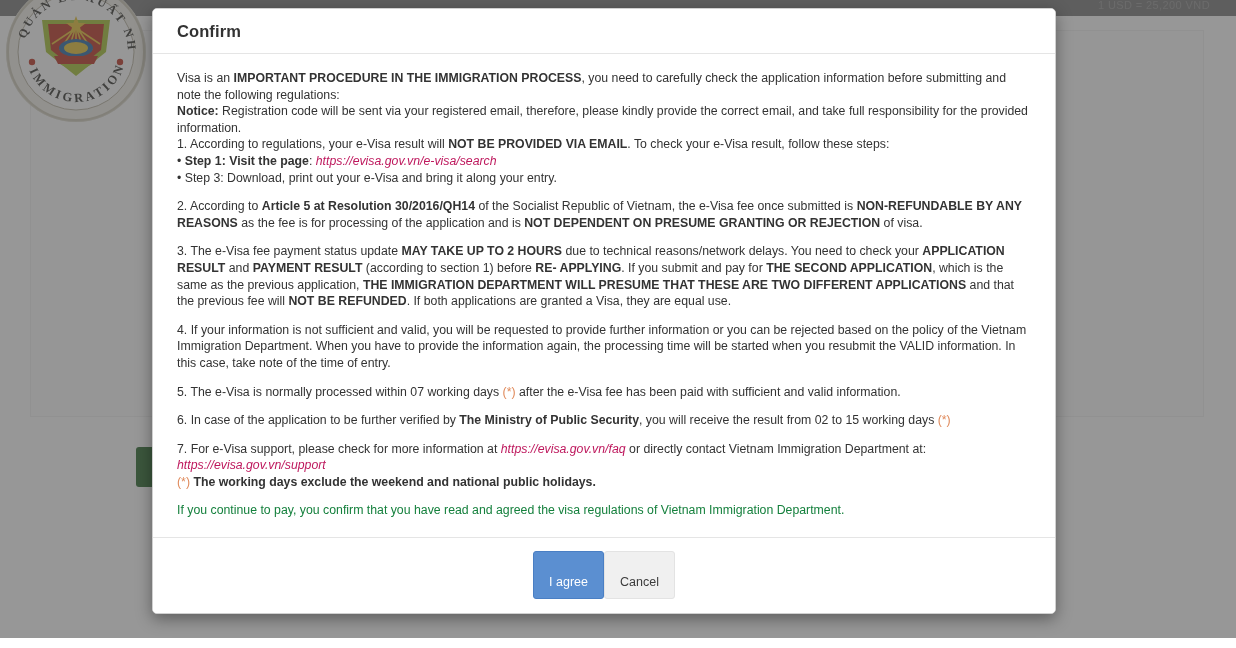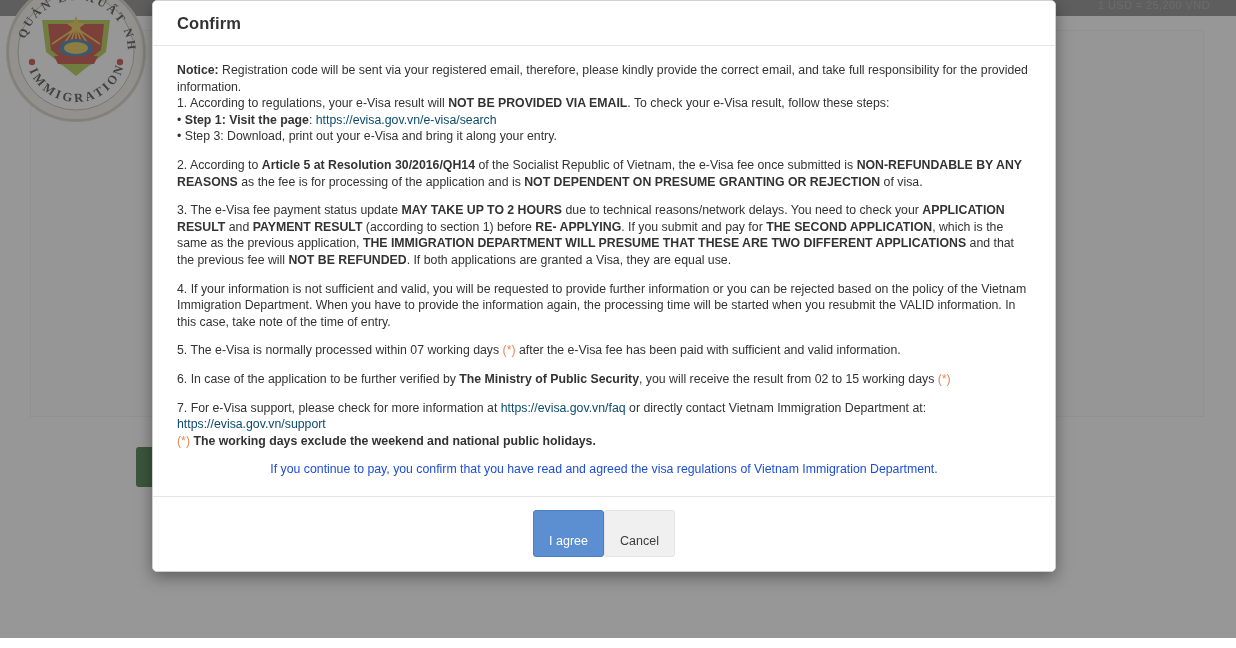--- a/index.html
+++ b/index.html
@@ -94,21 +94,21 @@
   .bottom-white-strip {
     position: absolute;
     left: 0; top: 638px;
     width: 1236px; height: 10px;
     background: #ffffff;
   }
 
   
   .modal {
     position: absolute;
-    left: 152px; top: 0;
+    left: 152px; top: 8px;
     width: 902px;
     background: #ffffff;
     border: 1px solid #d0d0d0;
     border-radius: 5px;
     box-shadow: 0 5px 16px rgba(0,0,0,0.38);
     overflow: hidden;
   }
 
   .modal-header {
     padding: 13px 24px 12px 24px;
@@ -129,26 +129,27 @@
     font-size: 12.3px;
     line-height: 16.6px;
   }
 
   .modal-body p { margin: 0; }
   .para-gap { height: 12px; }
 
   b, .b { font-weight: bold; }
 
   a.link, .link {
-    color: #0c4a6e;
+    color: #be185d;
     text-decoration: none;
+    font-style: italic;
   }
 
   .orange { color: #e08a5b; }
-  .orange-note { color: #1d4ed8; text-align: center; }
+  .orange-note { color: #15803d; }
 
   .modal-footer {
     border-top: 1px solid #e5e5e5;
     padding: 13px 24px 14px 24px;
     text-align: center;
     background: #ffffff;
   }
 
   .btn {
     display: inline-block;
@@ -225,20 +226,21 @@
   <div class="bottom-white-strip"></div>
 
   <div class="modal">
 
     <div class="modal-header">
       <h2 class="modal-title">Confirm</h2>
     </div>
 
     <div class="modal-body">
 
+      <p><span>Visa is an </span><b>IMPORTANT PROCEDURE IN THE IMMIGRATION PROCESS</b><span>, you need to carefully check the application information before submitting and note the following regulations:</span></p>
 
       <p><b>Notice:</b><span> Registration code will be sent via your registered email, therefore, please kindly provide the correct email, and take full responsibility for the provided information.</span></p>
 
       <p><span>1. According to regulations, your e-Visa result will </span><b>NOT BE PROVIDED VIA EMAIL</b><span>. To check your e-Visa result, follow these steps:</span></p>
 
       <p><span>• </span><b>Step 1: Visit the page</b><span>: </span><a class="link" href="#">https://evisa.gov.vn/e-visa/search</a></p>
 
 
       <p>• Step 3: Download, print out your e-Visa and bring it along your entry.</p>
 

